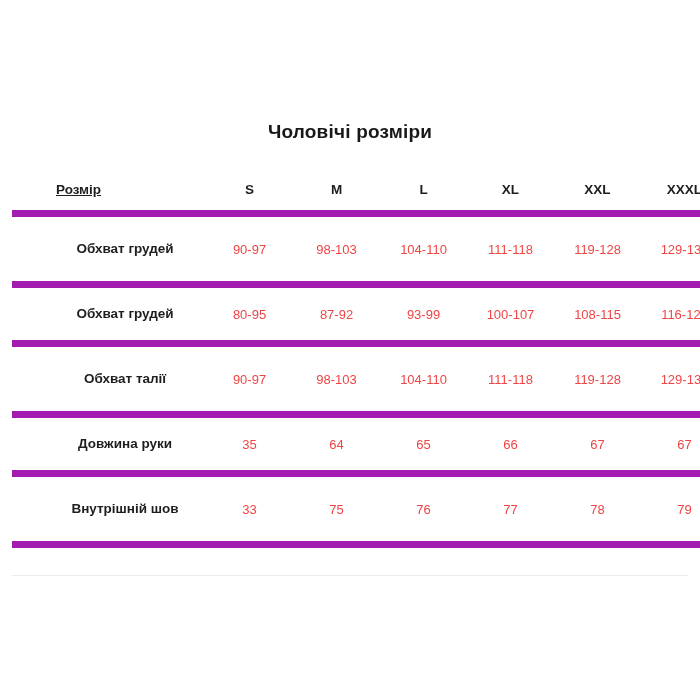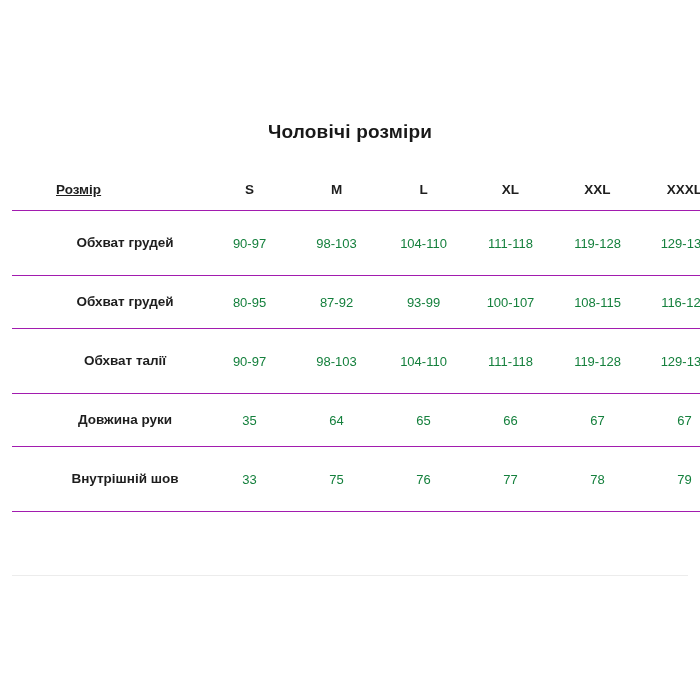--- a/index.html
+++ b/index.html
@@ -38,21 +38,21 @@
     width: 676px;
   }
   table.size-table {
     border-collapse: collapse;
     width: 676px;
     table-layout: fixed;
   }
   table.size-table th,
   table.size-table td {
     border-top: 1px solid #e3e3e3;
-    border-bottom: 1px solid #a21caf;
+    border-bottom: 7px solid #a21caf;
     padding: 0;
     font-size: 13px;
     font-weight: normal;
     color: #1e1e1e;
     vertical-align: middle;
   }
   table.size-table thead th {
     border-top: none;
     height: 42px;
     font-weight: bold;
@@ -72,21 +72,21 @@
     text-align: center;
     padding-left: 44px;
     padding-right: 12px;
     font-weight: bold;
     font-size: 13.5px;
     line-height: 1.45;
   }
   tbody td.cell {
     text-align: center;
     font-size: 13px;
-    color: #15803d;
+    color: #ef4444;
   }
   tbody tr.tall td { height: 64px; }
   tbody tr.short td { height: 52px; }
   .spacer-line {
     position: absolute;
     left: 12px;
     width: 676px;
     border-bottom: 1px solid #ececec;
   }
 </style>

